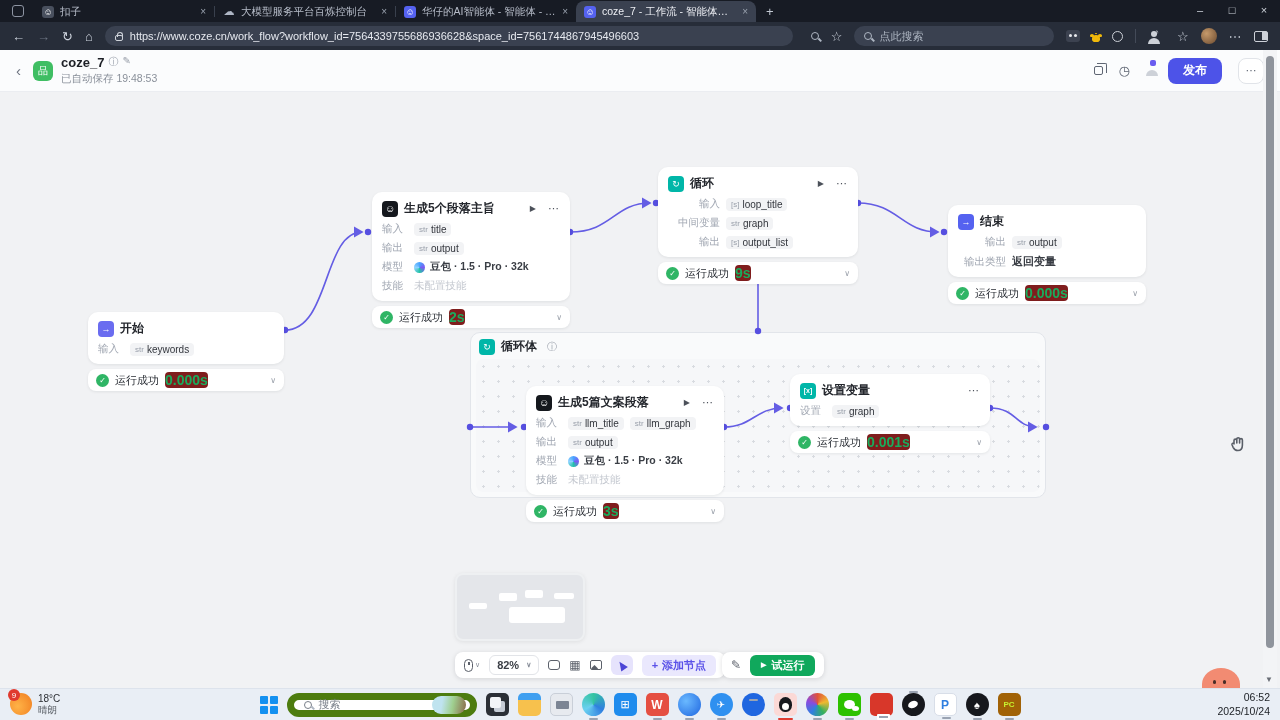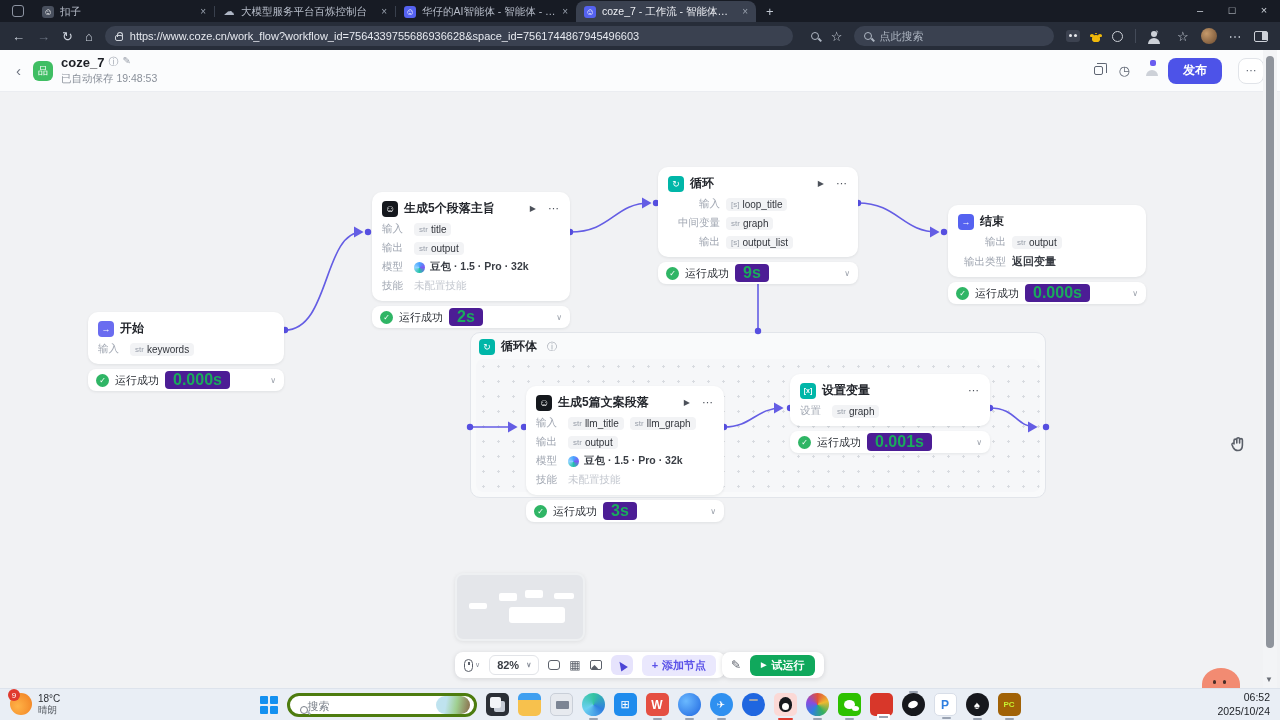--- a/index.html
+++ b/index.html
@@ -84,21 +84,21 @@
   .lblw26{width:26px}.lblw52{width:52px;text-align:right}.lblw48{width:48px;text-align:right}
   .tag{background:#f2f3f5;border-radius:4px;padding:1px 5px;display:inline-flex;align-items:center;gap:3px}
   .ttype{font-style:normal;color:#9aa0ab;font-size:8px}
   .tag b{color:#33363d;font-weight:normal;font-size:10px}
   .model{display:flex;gap:5px;align-items:center;color:#3a3e45;font-size:10.5px;font-weight:bold}
   .mdot{width:11px;height:11px;border-radius:50%;background:conic-gradient(#4aa3ff,#7b5bf2,#25c2a8,#8fd3ff,#4aa3ff)}
   .mutedv{color:#c3c7cf;font-size:10.5px}
   .nstatus{margin-top:5px;background:#fff;border-radius:8px;box-shadow:0 1px 3px rgba(18,22,30,.08);height:22px;display:flex;align-items:center;gap:6px;padding:0 8px}
   .scheck{width:13px;height:13px;border-radius:50%;background:#2fb565;color:#fff;font-size:8px;display:flex;align-items:center;justify-content:center;flex:none}
   .slabel{color:#2a2e35;font-size:11px}
-  .stime{background:#4c1d95;color:#1aab5c;border-radius:4px;padding:0 8px;font-size:16px;font-weight:bold}
+  .stime{background:#7f1d1d;color:#1aab5c;border-radius:4px;padding:0 0;font-size:14px;font-weight:bold}
   .schev{margin-left:auto;color:#9aa0aa;font-size:8px}
 
   
   #minimap{left:455px;top:481px;width:130px;height:68px;background:#e4e6ea;border:2px solid #eef0f2;border-radius:8px;box-shadow:0 1px 4px rgba(0,0,0,.08)}
   #minimap i{position:absolute;background:#fff;border-radius:2px;display:block}
 
   
   .pill{position:absolute;top:560px;background:#fff;border-radius:8px;box-shadow:0 1px 5px rgba(15,18,25,.13);height:26px;display:flex;align-items:center;gap:9px;padding:0 9px}
   .tbic{color:#5b606a;font-size:12px;display:flex;align-items:center}
   .mouseic{width:9px;height:13px;border:1.5px solid #5b606a;border-radius:5px;position:relative}
@@ -126,21 +126,21 @@
   
   #taskbar{left:0;top:688px;width:1280px;height:32px;background:#e9eef5;border-top:1px solid #dde3ec;display:flex;align-items:center}
   #weather{position:absolute;left:10px;display:flex;align-items:center;gap:6px}
   .wic{width:22px;height:22px;border-radius:50%;background:radial-gradient(circle at 35% 60%,#ffb347,#f07c1f);position:relative}
   .wbadge{position:absolute;top:-4px;left:-2px;background:#e03a2f;color:#fff;border-radius:50%;width:12px;height:12px;font-size:8px;display:flex;align-items:center;justify-content:center}
   .wtxt{line-height:1.15;color:#2b2e33;font-size:10px}
   .wtxt .c2{color:#5c6168;font-size:9.5px}
   #centerapps{margin:0 auto;display:flex;align-items:center;gap:9px}
   .winlogo{width:18px;height:18px;display:grid;grid-template-columns:8px 8px;grid-template-rows:8px 8px;gap:2px}
   .winlogo i{background:#1390f0;border-radius:1px}
-  .tsearch{width:190px;height:24px;background:#fff;border-radius:12px;border:3px solid #4d7c0f;display:flex;align-items:flex-end;padding:0 4px 0 10px;color:#7a808a}
+  .tsearch{width:190px;height:24px;background:#fff;border-radius:12px;border:7px solid #4d7c0f;display:flex;align-items:center;gap:7px;padding:0 4px 0 10px;color:#7a808a}
   .tsimg{margin-left:auto;width:34px;height:18px;border-radius:9px;background:linear-gradient(100deg,#bfe3ef 30%,#9fcf8f 60%,#8a6a4a)}
   .app{width:23px;height:23px;border-radius:5px;position:relative;flex:none}
   .app.run::after{content:"";position:absolute;left:7px;bottom:-4px;width:9px;height:2px;border-radius:1px;background:#9aa3b2}
   .app.qq{background:#fbd9d6;display:flex;align-items:center;justify-content:center}
   .app.qq::after{background:#e03a2f;width:15px;left:4px}
   .qqpeng{width:13px;height:15px;background:#17191d;border-radius:50% 50% 45% 45%;position:relative}
   .qqpeng::after{content:"";position:absolute;left:3px;top:6px;width:7px;height:7px;border-radius:50%;background:#fff}
   .taskview{background:#2b2f36}.taskview::before{content:"";position:absolute;left:4px;top:4px;width:11px;height:11px;background:#f2f4f7;border-radius:2px;box-shadow:4px 4px 0 #c6ccd6}
   .folder{background:linear-gradient(#3f9ff0 30%,#f7c14d 30%)}
   .devmgr{background:#e7eaef;border:1px solid #c9cfd8}.devmgr::after{content:"";position:absolute;left:5px;top:7px;width:13px;height:8px;background:#7c8594;border-radius:1px}

